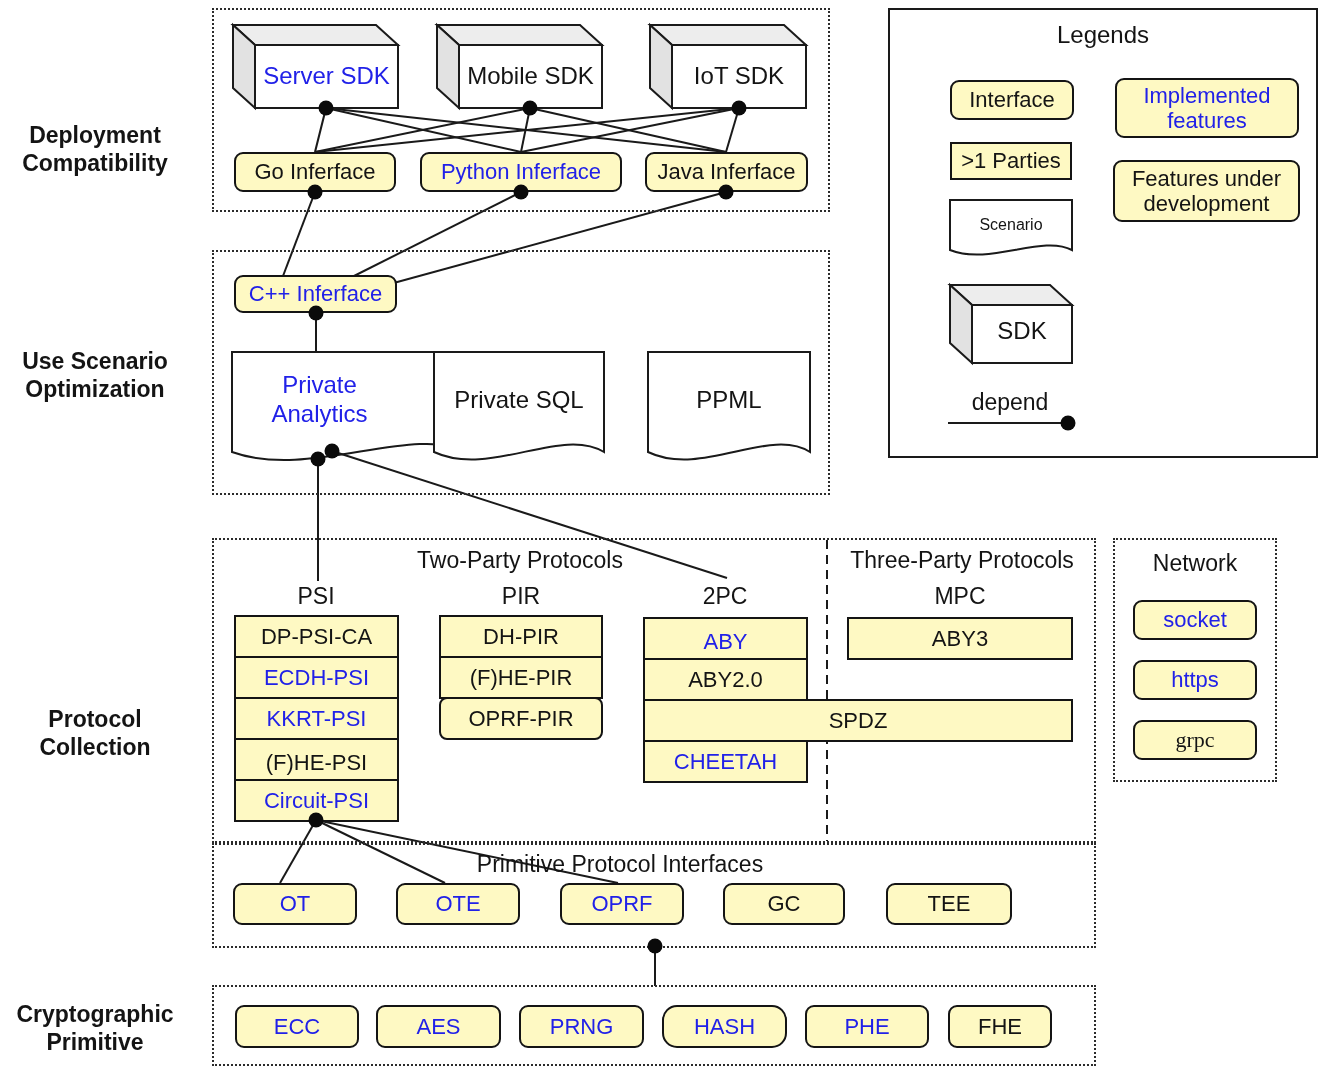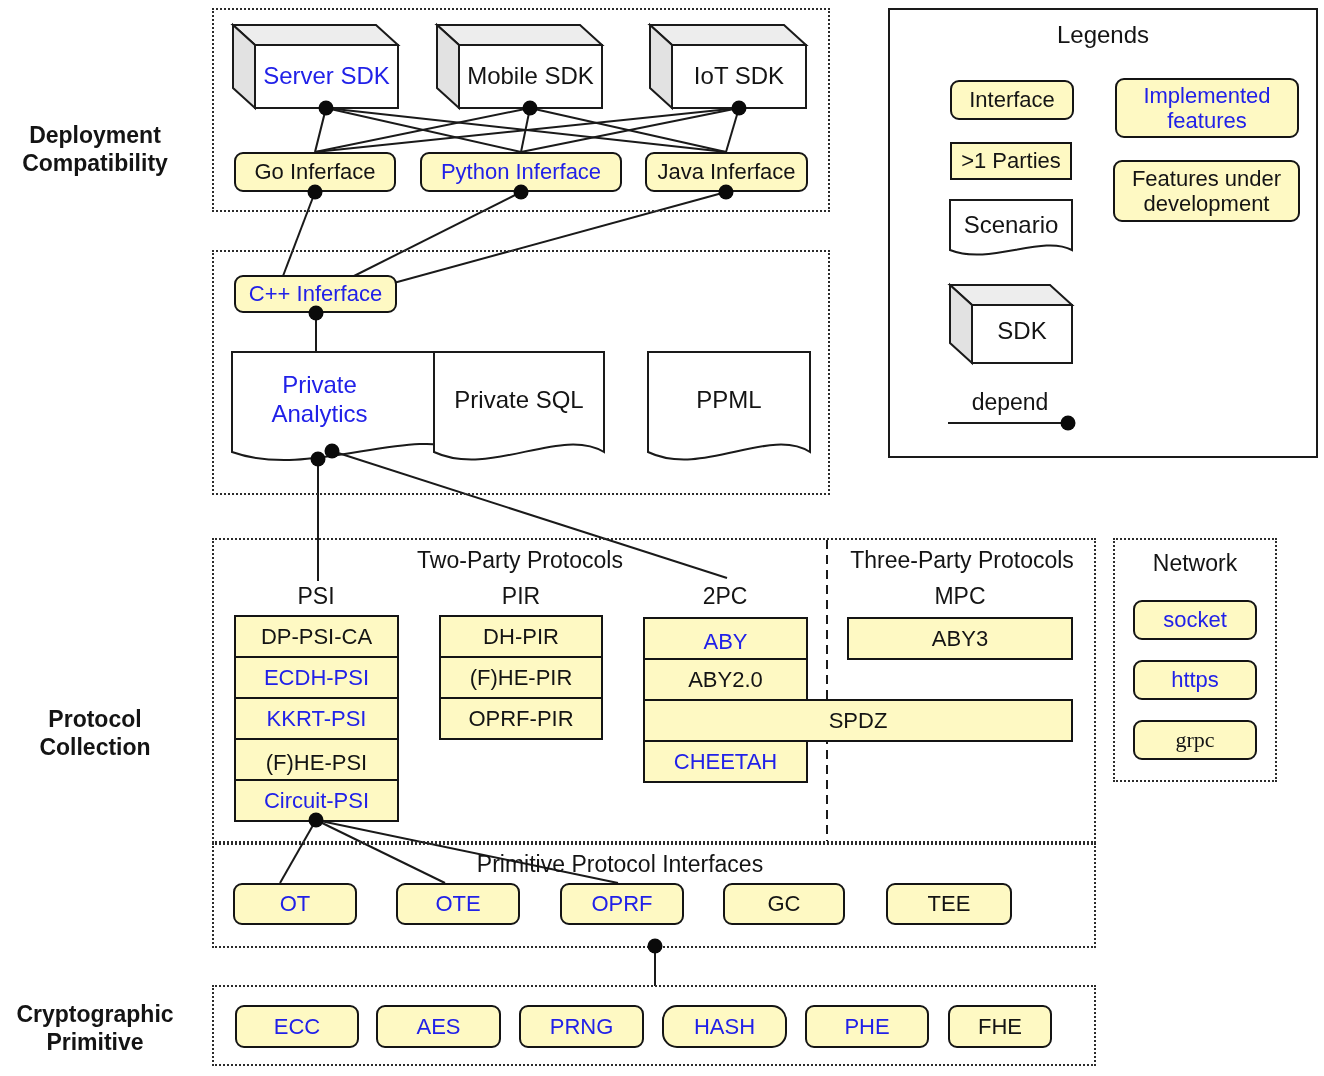--- a/index.html
+++ b/index.html
@@ -8,21 +8,21 @@
     position:relative; width:1324px; height:1076px;
     font-family:"Liberation Sans", sans-serif; color:var(--ink);
     background:#ffffff; overflow:hidden;
   }
   svg.layer { position:absolute; left:0; top:0; pointer-events:none; }
   .z1 { z-index:1; } .z3 { z-index:3; }
   .dotbox { position:absolute; border:2px dotted #2b2b2b; box-sizing:border-box; z-index:2; }
   .solidbox { position:absolute; border:2px solid #1a1a1a; box-sizing:border-box; z-index:2; background:transparent; }
   .lbl {
     position:absolute; display:flex; align-items:center; justify-content:center;
-    text-align:center; font-size:24px; line-height:1.2; z-index:2; box-sizing:border-box;
+    text-align:center; font-size:16px; line-height:1.2; z-index:2; box-sizing:border-box;
   }
   .box {
     position:absolute; display:flex; align-items:center; justify-content:center;
     text-align:center; background:#fef9c3; border:2px solid var(--ink);
     border-radius:9px; font-size:22px; line-height:1.15; z-index:2; box-sizing:border-box;
   }
   .cell { border-radius:0; }
   .side { font-weight:bold; font-size:23px; line-height:1.2; }
   .hdr  { font-size:23px; }
   .big  { font-size:24px; }
@@ -101,20 +101,21 @@
 
   <div class="dotbox" style="left:212px; top:8px;   width:618px; height:204px;"></div>
   <div class="dotbox" style="left:212px; top:250px; width:618px; height:245px;"></div>
   <div class="dotbox" style="left:212px; top:538px; width:884px; height:305px;"></div>
   <div class="dotbox" style="left:212px; top:843px; width:884px; height:105px;"></div>
   <div class="dotbox" style="left:1113px; top:538px; width:164px; height:244px;"></div>
   <div class="dotbox" style="left:212px; top:985px; width:884px; height:81px;"></div>
   <div class="solidbox" style="left:888px; top:8px; width:430px; height:450px;"></div>
 
   <div class="lbl side" style="left:5px; top:118px; width:180px; height:64px;">Deployment Compatibility</div>
+  <div class="lbl side" style="left:5px; top:345px; width:180px; height:62px;">Use Scenario Optimization</div>
   <div class="lbl side" style="left:5px; top:705px; width:180px; height:58px;">Protocol Collection</div>
   <div class="lbl side" style="left:5px; top:1000px; width:180px; height:58px;">Cryptographic Primitive</div>
 
   <div class="lbl big impl" style="left:255px; top:45px; width:143px; height:63px;">Server SDK</div>
   <div class="lbl big dev" style="left:459px; top:45px; width:143px; height:63px;">Mobile SDK</div>
   <div class="lbl big dev" style="left:672px; top:45px; width:134px; height:63px;">IoT SDK</div>
   <div class="box dev" style="left:234px; top:152px; width:162px; height:40px;">Go Inferface</div>
   <div class="box impl" style="left:420px; top:152px; width:202px; height:40px;">Python Inferface</div>
   <div class="box dev" style="left:645px; top:152px; width:163px; height:40px;">Java Inferface</div>
 
@@ -131,21 +132,21 @@
   <div class="lbl hdr" style="left:910px; top:583px; width:100px; height:28px;">MPC</div>
 
   <div class="box cell dev" style="left:234px; top:615px; width:165px; height:43px;">DP-PSI-CA</div>
   <div class="box cell impl" style="left:234px; top:656px; width:165px; height:43px;">ECDH-PSI</div>
   <div class="box cell impl" style="left:234px; top:697px; width:165px; height:43px;">KKRT-PSI</div>
   <div class="box cell dev" style="left:234px; top:738px; width:165px; height:50px;">(F)HE-PSI</div>
   <div class="box cell impl" style="left:234px; top:779px; width:165px; height:43px;">Circuit-PSI</div>
 
   <div class="box cell dev" style="left:439px; top:615px; width:164px; height:43px;">DH-PIR</div>
   <div class="box cell dev" style="left:439px; top:656px; width:164px; height:43px;">(F)HE-PIR</div>
-  <div class="box cell dev" style="left:439px; top:697px; width:164px; height:43px;">OPRF-PIR</div>
+  <div class="box cell dev" style="left:439px; top:697px; width:164px; height:43px;border-radius:8px;">OPRF-PIR</div>
 
   <div class="box cell impl" style="left:643px; top:617px; width:165px; height:49px;">ABY</div>
   <div class="box cell dev" style="left:643px; top:658px; width:165px; height:43px;">ABY2.0</div>
   <div class="box cell dev" style="left:643px; top:699px; width:430px; height:43px;">SPDZ</div>
   <div class="box cell impl" style="left:643px; top:740px; width:165px; height:43px;">CHEETAH</div>
 
   <div class="box cell dev" style="left:847px; top:617px; width:226px; height:43px;">ABY3</div>
 
   <div class="lbl hdr" style="left:1130px; top:550px; width:130px; height:28px;">Network</div>
   <div class="box impl" style="left:1133px; top:600px; width:124px; height:40px;">socket</div>

